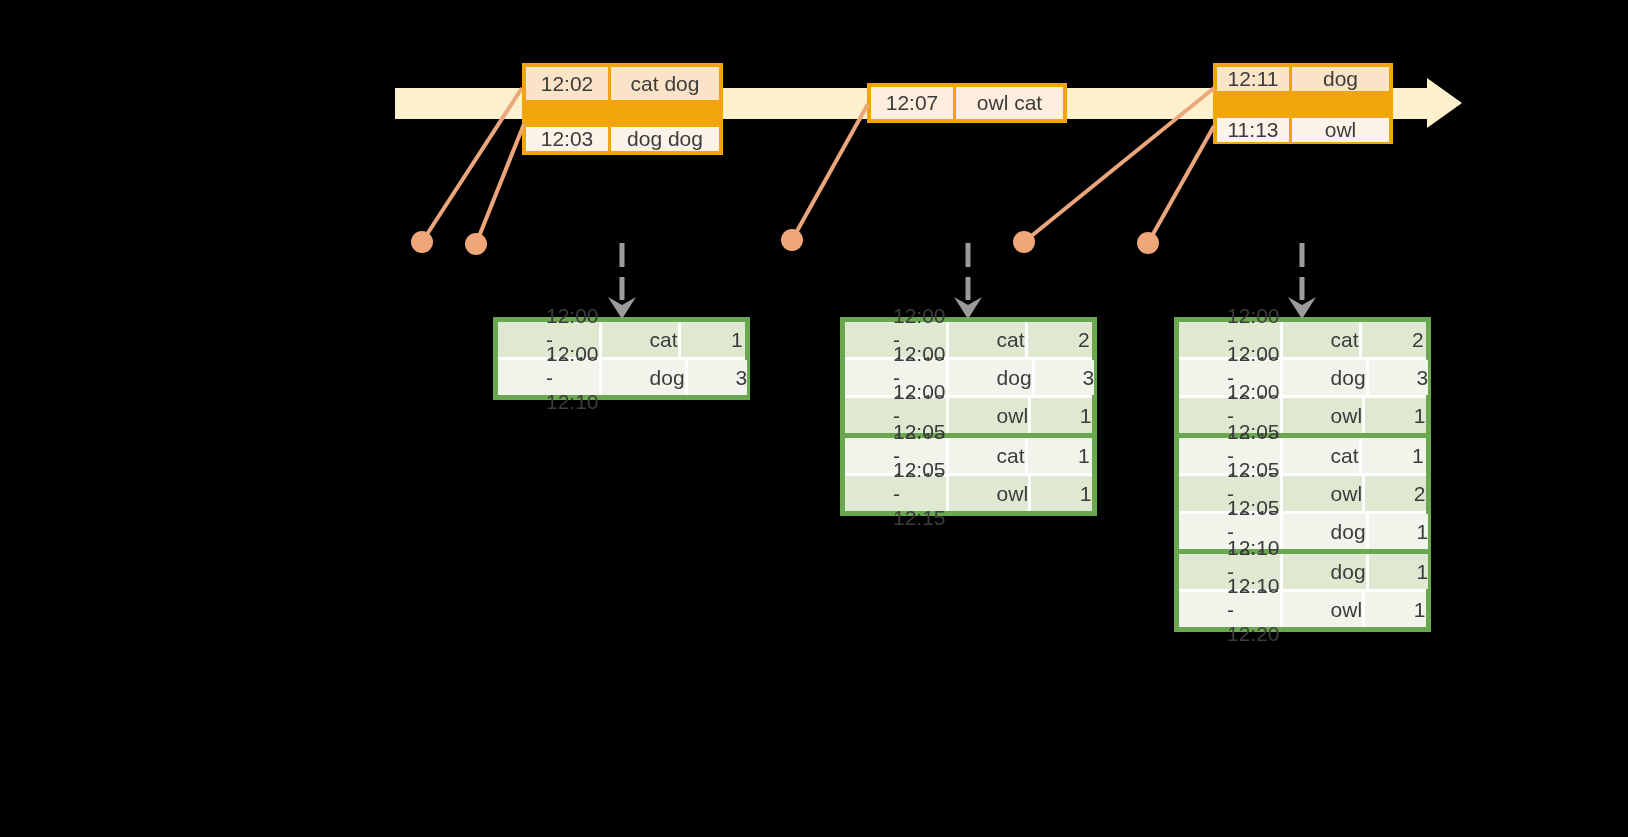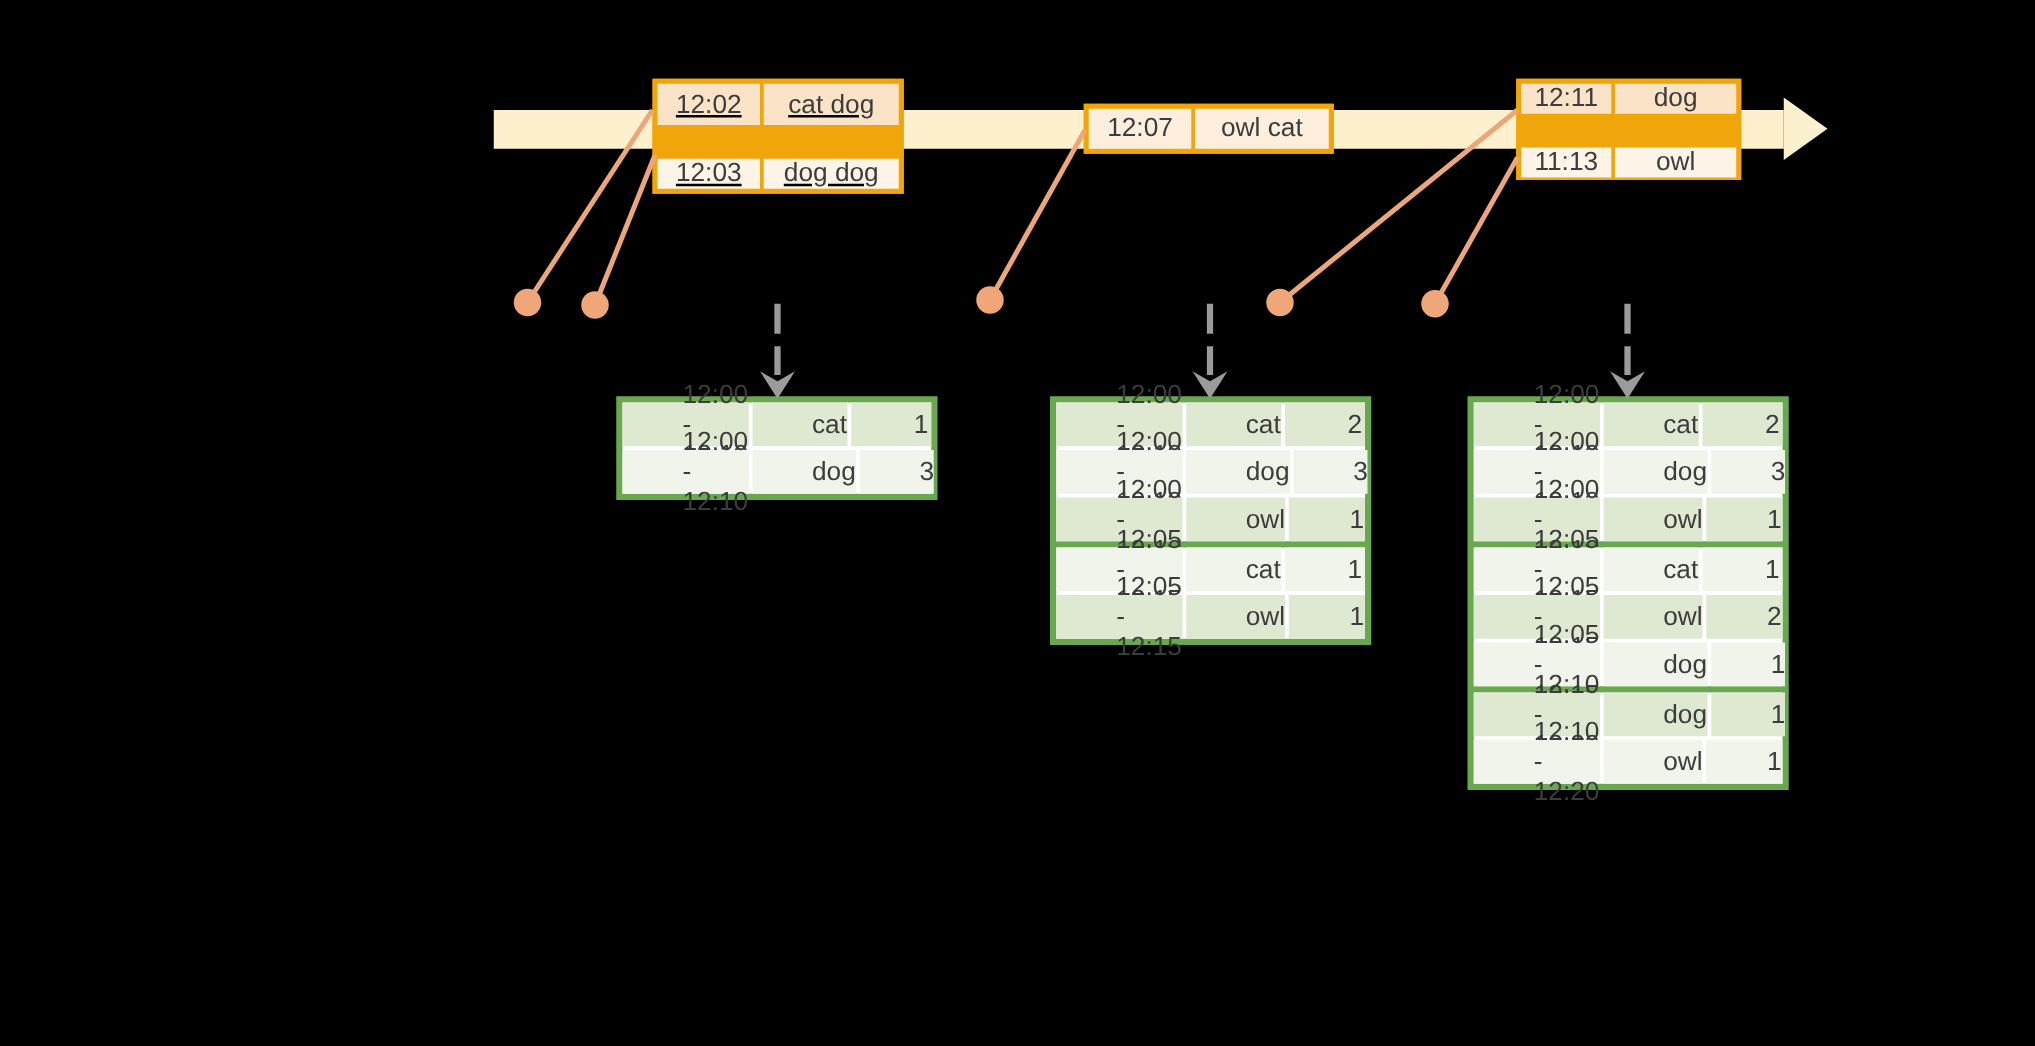--- a/index.html
+++ b/index.html
@@ -59,21 +59,21 @@
   .trigger-head{fill:var(--arrow-gray);}
 </style>
 </head>
 <body>
 
 <div id="canvas">
 
   <div class="timeline-band"></div>
   <div class="timeline-arrowhead"></div>
 
-  <div class="event-table" id="event-table-1" style="left:522px;top:63px;width:201px;height:92px;text-decoration:underline;">
+  <div class="event-table" id="event-table-1" style="left:522px;top:63px;width:201px;height:92px;">
     <div class="event-row">
       <div class="event-cell time fill-dark">12:02</div>
       <div class="event-cell words fill-dark">cat dog</div>
     </div>
     <div class="event-row">
       <div class="event-cell time fill-light">12:03</div>
       <div class="event-cell words fill-light">dog dog</div>
     </div>
   </div>
 

